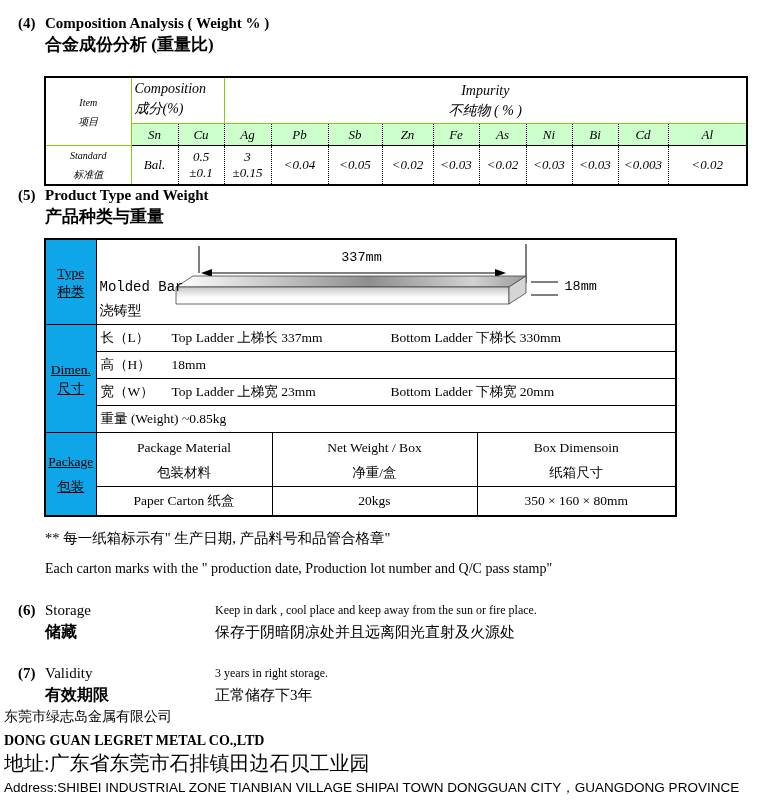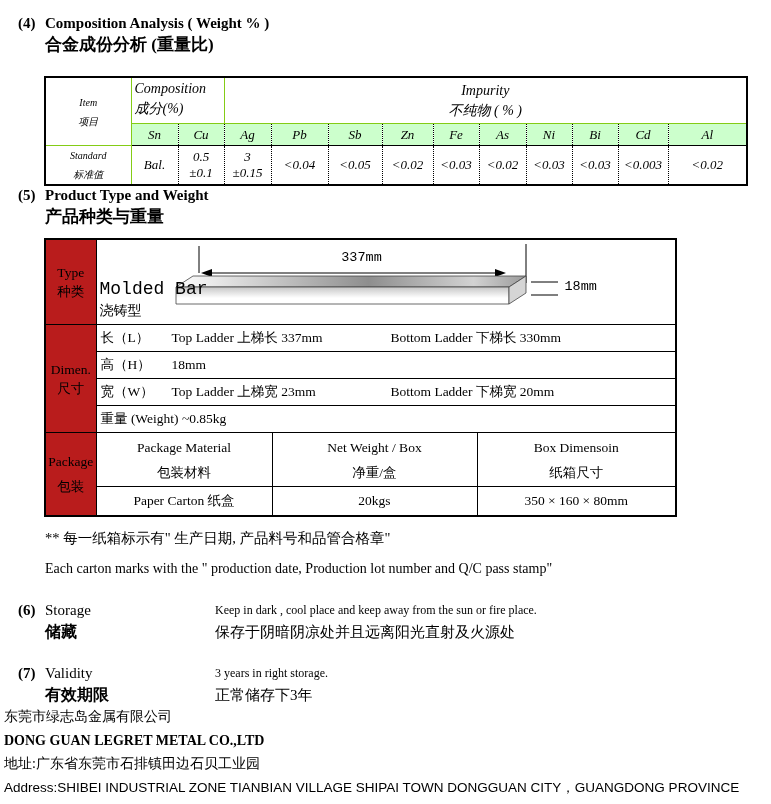--- a/index.html
+++ b/index.html
@@ -27,37 +27,37 @@
           border-top:1px solid #000 !important;border-bottom:1px solid #000 !important;}
   #comp-table .r2 td:first-child,#comp-table .r3 td:nth-child(2){border-left:1px solid #000 !important;}
   #comp-table .r2 td:last-child,#comp-table .r3 td:last-child{border-right:1px solid #000 !important;}
   .vl{white-space:pre-line;line-height:16px;}
   #comp-table{border:2px solid #000;}
 
   
   #prod-table{position:absolute;left:44px;top:238px;width:631px;border-collapse:collapse;
               table-layout:fixed;font-size:13.5px;border:2px solid #000;}
   #prod-table td{border:1px solid #000;padding:0;vertical-align:middle;}
-  .glabel{background:#b91c1c;text-align:center;}
+  .glabel{background:#0ea5e9;text-align:center;text-decoration:underline;}
   .glabel div{line-height:19px;}
   tr.type-row td{height:84px;}
   tr.dimrow td{height:26px;}
   tr.pkg-head td{height:53px;text-align:center;}
   tr.pkg-vals td{height:28px;text-align:center;}
   .pkg-head td div{line-height:25px;}
   .dim-td{border-top:1px dotted #000;border-bottom:1px dotted #000;}
   .dim-line{position:relative;height:26px;}
   .dim-line span{position:absolute;top:50%;transform:translateY(-50%);white-space:nowrap;text-align:center;}
   .d-label{left:4px;} .d-top{left:75px;} .d-bottom{left:294px;}
   .type-body{position:relative;font-family:Liberation Mono, monospace;}
   .type-body .abs{position:absolute;white-space:nowrap;}
   .bar-svg{position:absolute;left:0;top:0;}
   .lbl-337{left:210px;top:10px;width:110px;text-align:center;font-size:13.5px;}
   .lbl-18{left:468px;top:39px;font-size:13.5px;}
-  .lbl-molded{left:3px;top:39px;font-size:18px;}
+  .lbl-molded{left:3px;top:39px;font-size:14px;}
   .lbl-cast{left:3px;top:62px;font-size:14px;}
 
   
   #notes{position:absolute;left:45px;top:528px;}
   #notes .n-zh{font-size:14.5px;line-height:20px;margin-bottom:11px;}
   #notes .n-en{font-size:14px;line-height:20px;}
 
   
   .info{position:absolute;left:18px;display:grid;grid-template-columns:27px 170px auto;}
   .info .num{font-weight:700;font-size:15px;line-height:20px;}
@@ -65,21 +65,21 @@
   .info .ti-zh{font-weight:700;font-size:16px;line-height:24px;}
   .info .de-en{font-size:12px;line-height:20px;}
   .info .de-zh{font-size:15px;line-height:24px;}
   #sec6{top:600px;} #sec7{top:663px;}
 
   
   #footer{position:absolute;left:4px;top:705px;}
   #footer div{line-height:23.5px;}
   .f-czh{font-size:14px;}
   .f-cen{font-size:14px;font-weight:700;}
-  .f-azh{font-size:14px;}
+  .f-azh{font-size:20px;}
   .f-aen{font-family:"Liberation Sans","DejaVu Sans",sans-serif;font-size:13.5px;}
 </style>
 </head>
 <body>
 
 <div class="page">
 
   <div class="sec" id="sec4" style="left:18px;top:13px;">
     <div class="num">(4)</div>
     <div class="titles">

